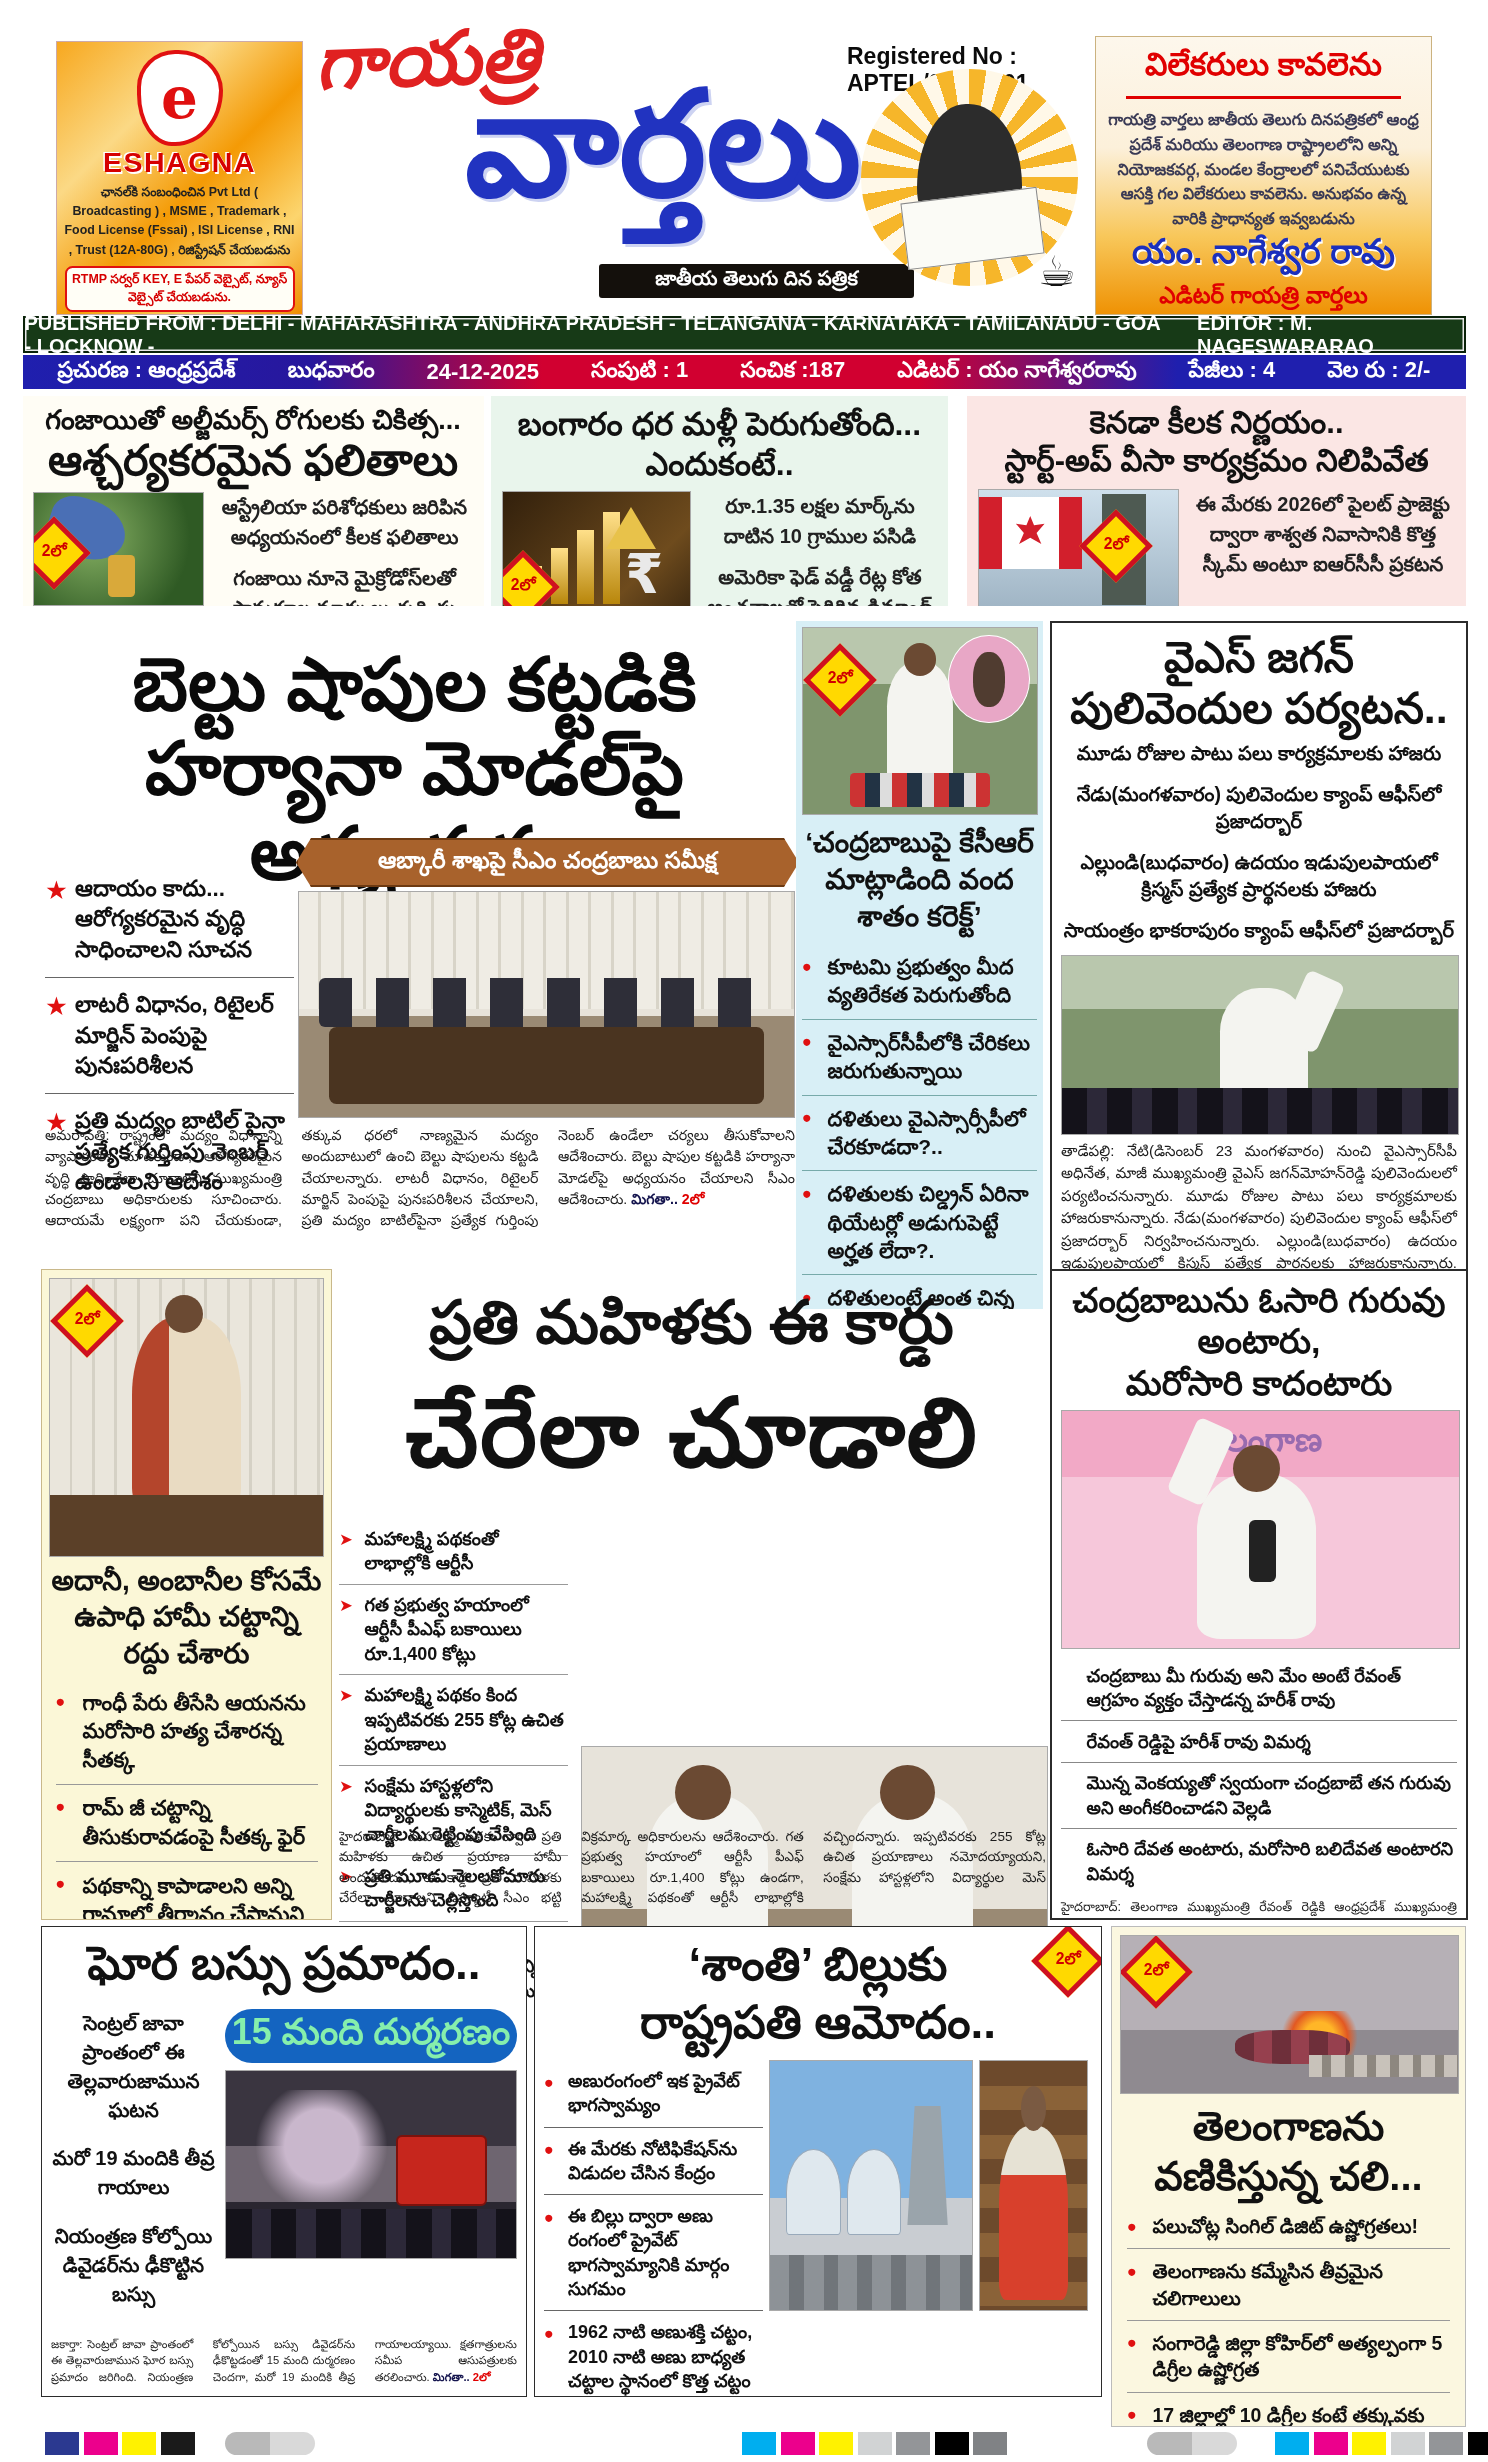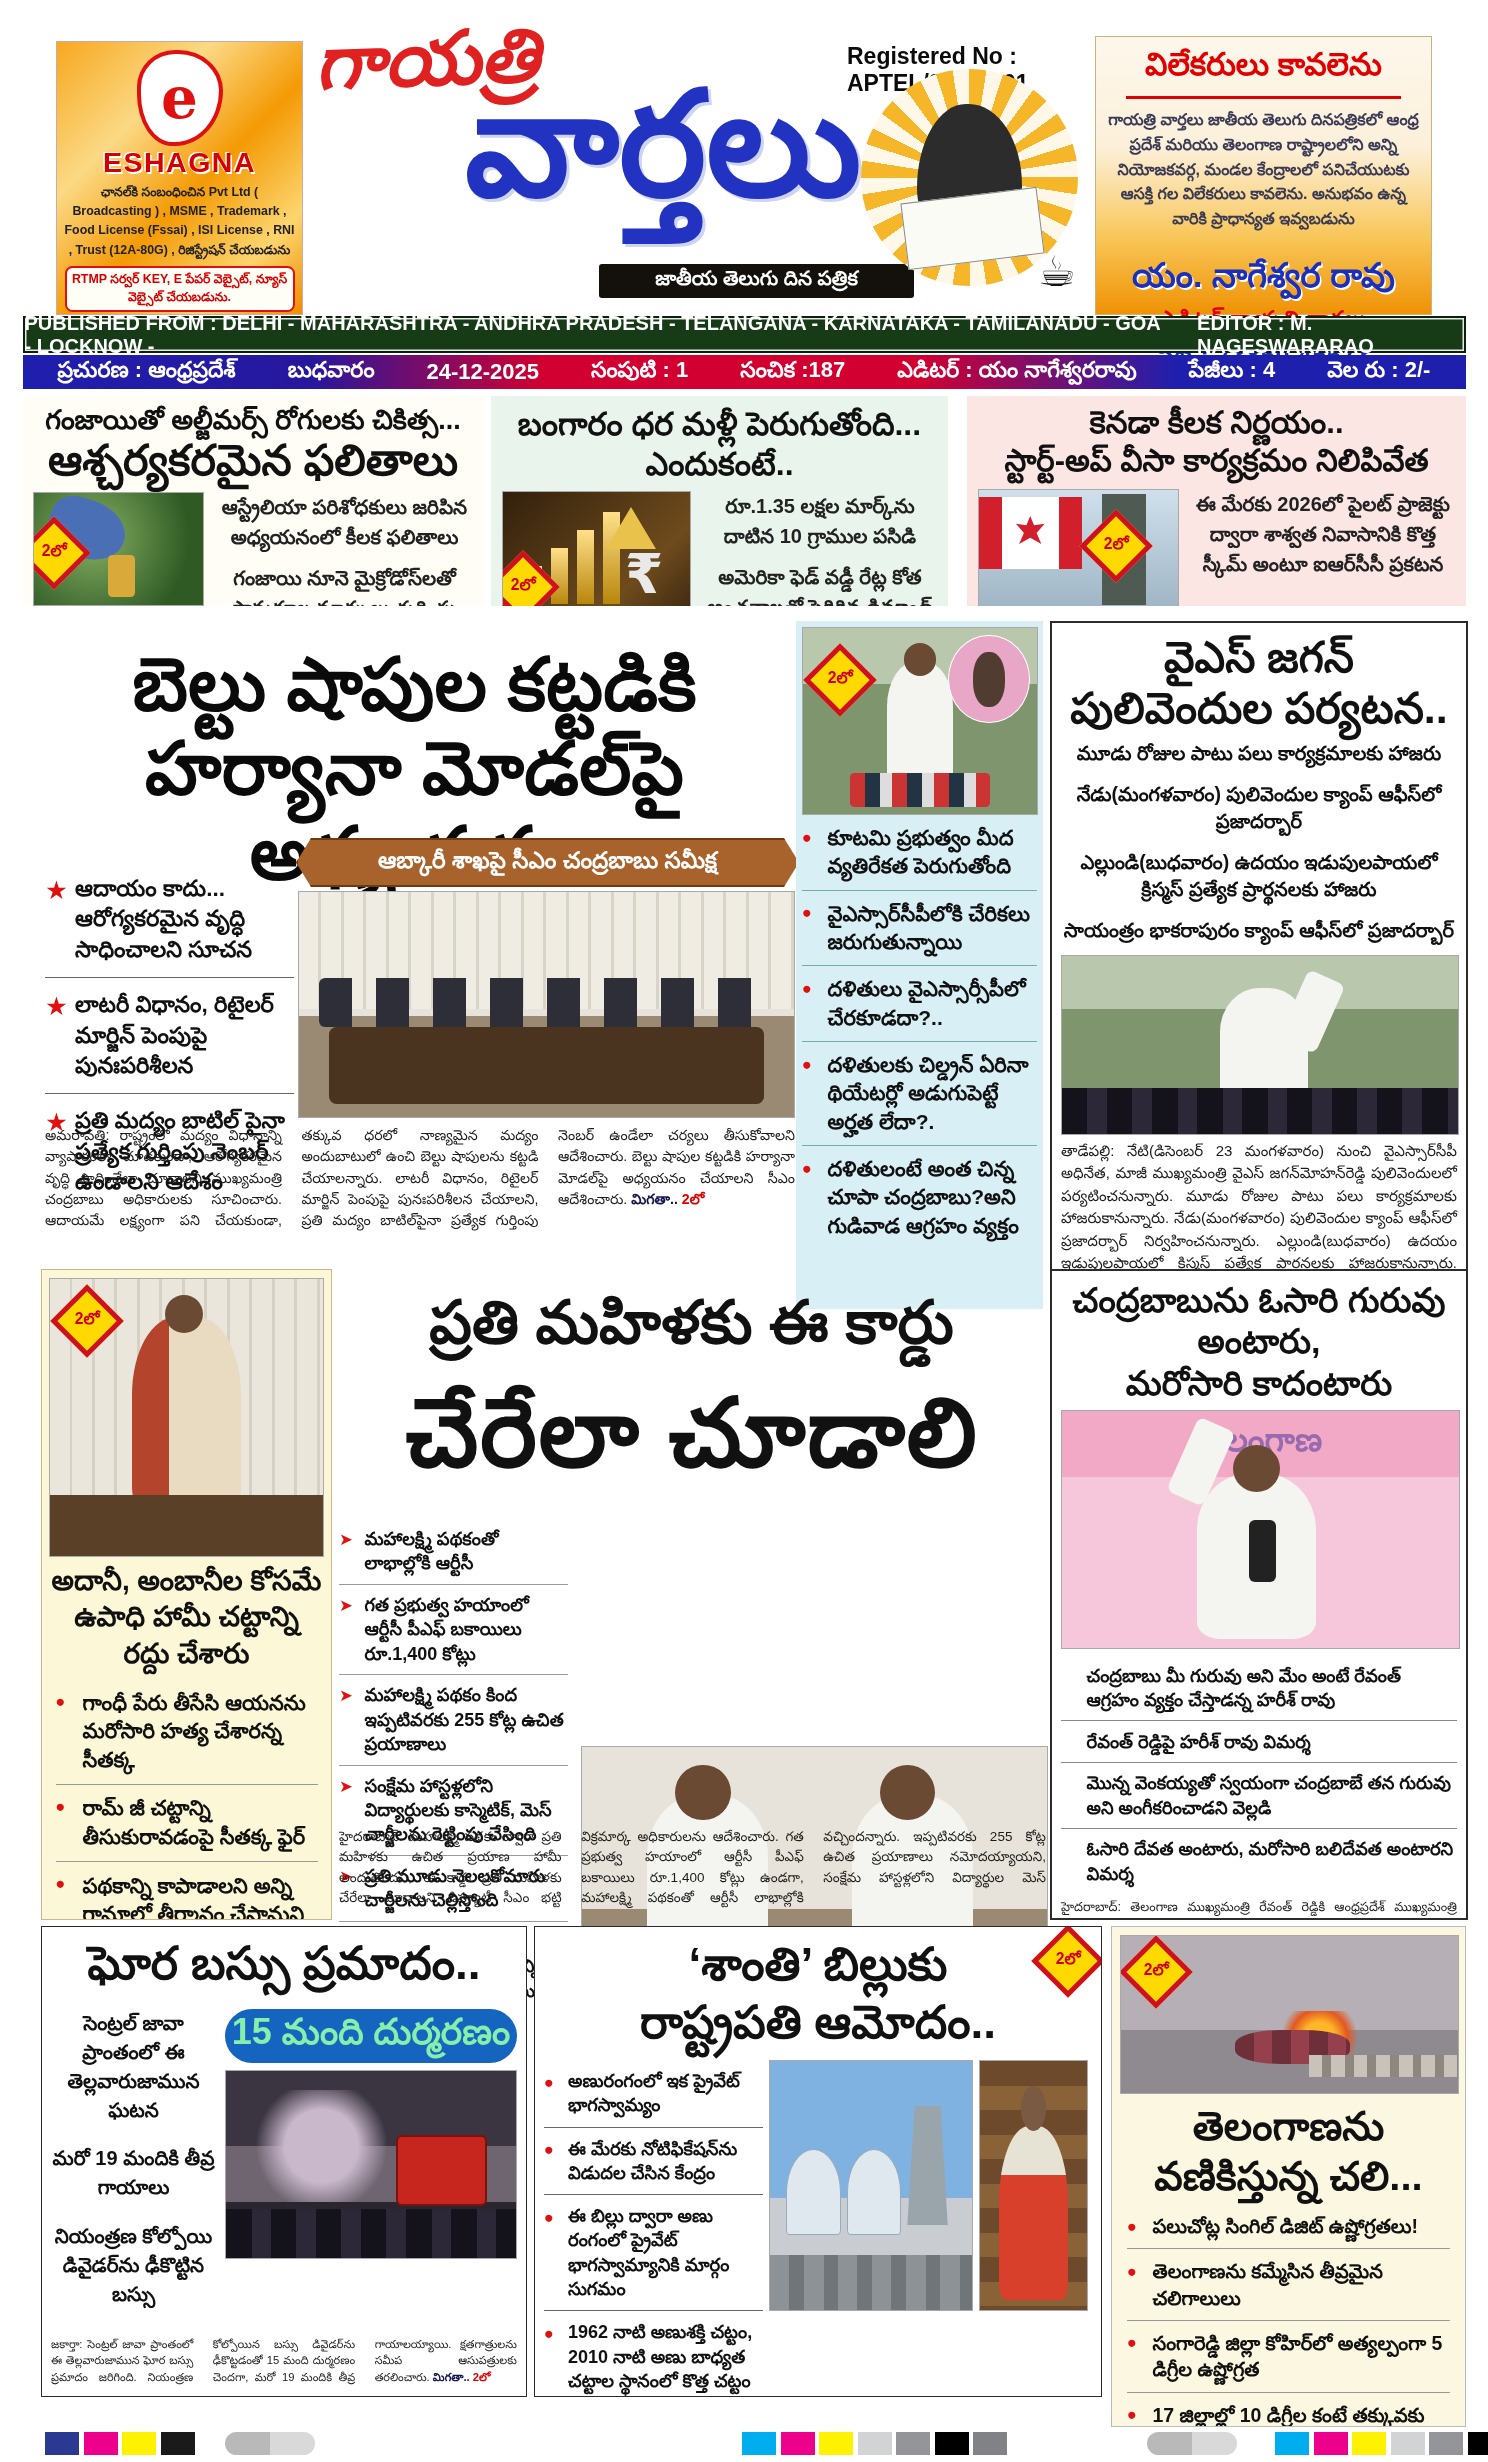--- a/index.html
+++ b/index.html
@@ -28,21 +28,21 @@
                      border-radius:48% 52% 40% 44%/60% 58% 40% 42%;}
   .reader-paper{position:absolute;left:20%;top:58%;width:62%;height:30%;background:#fbfbf6;border:1.5px solid #888;
                 transform:rotate(-7deg);}
   .coffee::before{content:"☕";font-size:42px;}
   .registered{font-size:23px;font-weight:800;color:#0b0b0b;font-family:"Liberation Sans",sans-serif;}
   .recruit{border:0.7px solid #c8b(!);border:0.7px solid #cbb27f;box-sizing:border-box;padding:9px 10.5px;
            background:linear-gradient(180deg,#fdf7ec 0%,#fcf0da 40%,#f8c75a 72%,#ef9204 100%);}
   .recruit-heading{color:#e00000;font-size:31.5px;font-weight:900;text-align:center;border-bottom:3px solid #e00000;
                    margin:0 19.5px;padding-bottom:6px;}
   .recruit-body{font-size:16px;font-weight:700;color:#3a3a55;text-align:center;line-height:1.55;margin-top:9px;}
-  .recruit-name{color:#1b2fbd;font-size:34px;font-weight:900;text-align:center;margin-top:24px;
+  .recruit-name{color:#1b2fbd;font-size:34px;font-weight:900;text-align:center;margin-top:0;
                 text-shadow:1.5px 1.5px 0 #fff;}
   .recruit-role{color:#e00000;font-size:23px;font-weight:800;text-align:center;margin-top:3px;}
   .recruit-phone{color:#1b2fbd;font-size:25px;font-weight:900;text-align:center;margin-top:3px;letter-spacing:0.7px;}
   .published-bar{background:#173a17;border:2.2px solid #0a2209;box-shadow:inset 0 0 0 1.5px #e8e8e8;color:#fff;
                  display:flex;align-items:center;justify-content:center;gap:34px;font-size:20px;font-weight:800;
                  box-sizing:border-box;}
   .date-bar{background:linear-gradient(90deg,#1f1fae 0%,#27179d 20%,#d10030 36%,#d10030 62%,#1f1fae 80%,#1f1fae 100%);
             color:#fff;display:flex;align-items:center;justify-content:space-evenly;font-size:22px;font-weight:800;gap:17px;}
   
   .brief{box-sizing:border-box;padding:7.5px 10.5px;overflow:hidden;}
@@ -292,20 +292,21 @@
   <div class="abs ksr-panel" style="left:796px;top:621px;width:247px;height:688px;">
     <div class="photo ph-crowd" style="width:234px;height:186px;">
       <div class="ph-figure-white"></div>
       <div class="ph-head" style="left:43%;top:8%;"></div>
       <div class="ph-mics"></div>
       <div class="ph-inset"></div>
       <div class="diamond" style="left:10.5px;top:25.5px;">
           <span>2లో</span>
         </div>
     </div>
+    <div class="ksr-title">‘చంద్రబాబుపై కేసీఆర్ మాట్లాడింది వంద శాతం కరెక్ట్’</div>
     <ul class="pointlist">
       <li class="dot"><span></span><span>కూటమి ప్రభుత్వం మీద వ్యతిరేకత పెరుగుతోంది</span></li>
       <li class="dot"><span></span><span>వైఎస్సార్‌సీపీలోకి చేరికలు జరుగుతున్నాయి</span></li>
       <li class="dot"><span></span><span>దళితులు వైఎస్సార్సీపీలో చేరకూడదా?..</span></li>
       <li class="dot"><span></span><span>దళితులకు చిల్డ్రన్ ఏరినా థియేటర్లో అడుగుపెట్టే అర్హత లేదా?.</span></li>
       <li class="dot"><span></span><span>దళితులంటే అంత చిన్న చూపా చంద్రబాబు?అని గుడివాడ ఆగ్రహం వ్యక్తం</span></li>
     </ul>
   </div>
 
   <div class="abs boxed" style="left:1050px;top:621px;width:418px;height:688px;">

